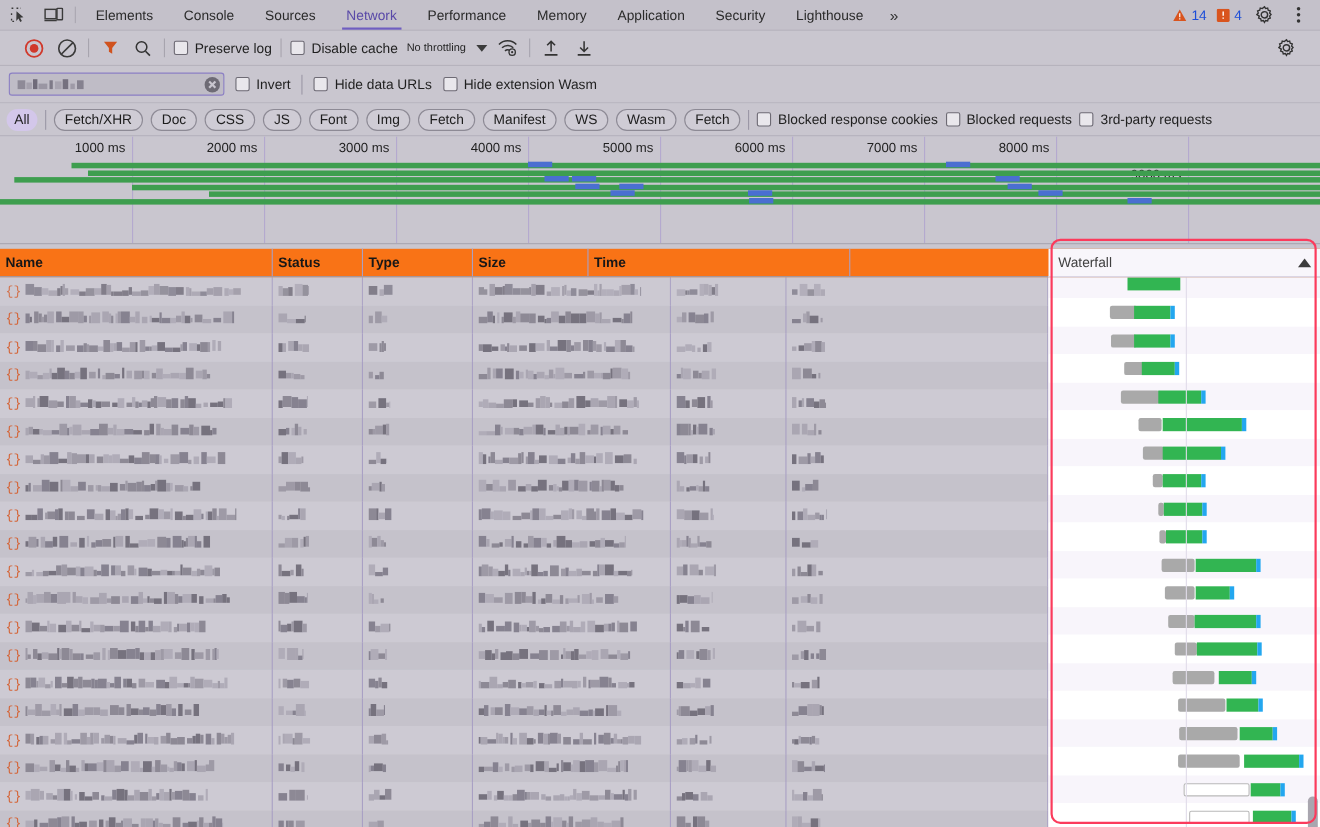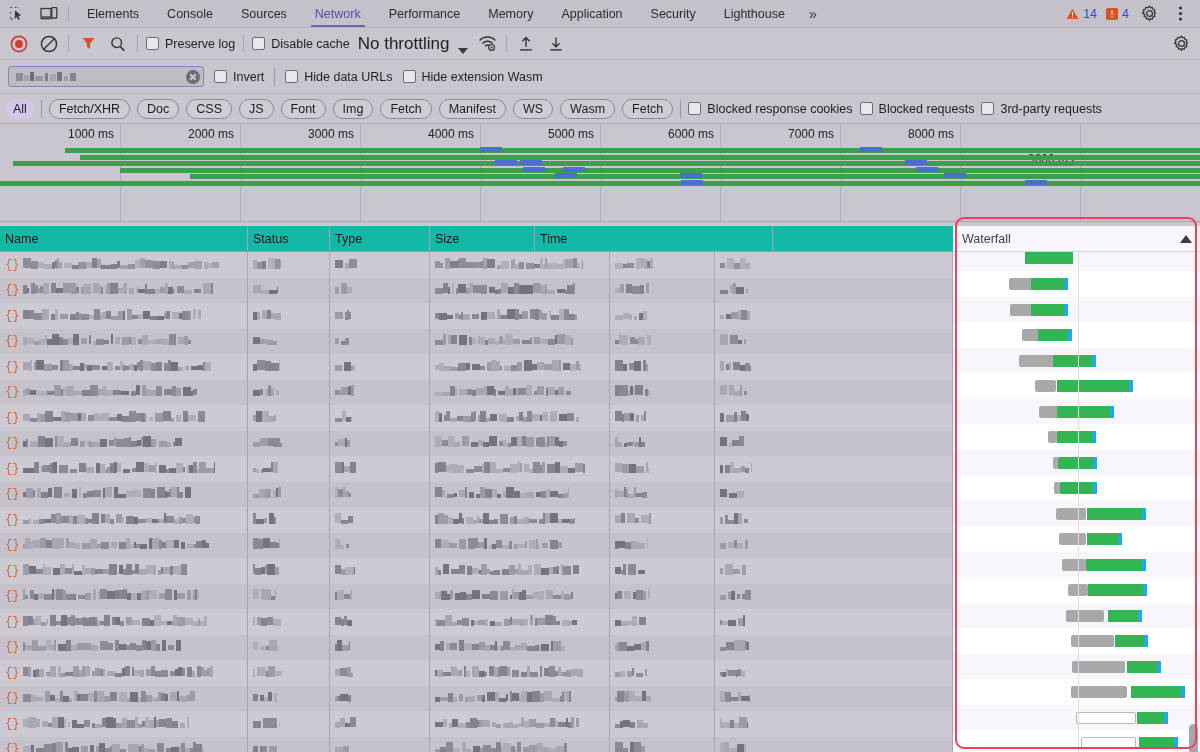--- a/index.html
+++ b/index.html
@@ -34,31 +34,31 @@
   }
   .tab.more { padding: 0 10px; font-size: 14px; color: #333; }
   .tb-right { display: flex; align-items: center; gap: 9px; padding-right: 9px; }
   .badge { display: flex; align-items: center; gap: 4px; font-size: 12.5px; color: #1d4ed8; }
   .badge svg { display: block; }
 
   
   .toolbar {
     height: 32px; display: flex; align-items: center;
     background: #c9c6cf; border-bottom: 1px solid #b6b3bd;
-    padding: 0 8px; gap: 8px;
+    padding: 0 20px; gap: 8px;
   }
   .tool-sep { width: 1px; height: 17px; background: #a7a4ae; }
   .ibtn { width: 22px; height: 22px; display: flex; align-items: center; justify-content: center; cursor: default; }
   .ibtn svg { display: block; }
   .chk { display: flex; align-items: center; gap: 6px; font-size: 12.5px; color: #1f1f1f; white-space: nowrap; }
   .box {
     width: 13px; height: 13px; border: 1px solid #6d6a74;
     border-radius: 2px; background: #e9e7ec;
   }
-  .throttle { display: flex; align-items: flex-end; gap: 9px; font-size: 17px; color: #1f1f1f; }
+  .throttle { display: flex; align-items: center; gap: 9px; font-size: 10px; color: #1f1f1f; }
   .caret-dn { width: 0; height: 0; border-left: 5px solid transparent; border-right: 5px solid transparent; border-top: 6px solid #3b3b3b; }
   .spacer { flex: 1; }
 
   
   .filterrow {
     height: 34px; display: flex; align-items: center;
     background: #c9c6cf; border-bottom: 1px solid #b6b3bd;
     padding: 0 8px; gap: 10px;
   }
   .searchbox {
@@ -96,21 +96,21 @@
   .ov-tick { position: absolute; top: 0; bottom: 0; width: 1px; background: #b4a9cf; }
   .ov-label { position: absolute; top: 3px; font-size: 12px; color: #1f1f1f; transform: translateX(-100%); padding-right: 6px; }
   .ov-bars { position: absolute; left: 0; right: 0; top: 24px; height: 48px; }
   .ov-line { position: absolute; height: 5px; background: #3e9e4f; border-radius: 0; }
   .ov-blue { position: absolute; height: 5px; background: #4a6fd1; }
 
   
   .grid { position: absolute; left: 0; right: 0; top: 226px; bottom: 0; background: #c9c6cf; overflow: hidden; }
   .ghead {
     display: flex; height: 26px; align-items: stretch;
-    background: #14b8a6; border-bottom: 1px solid #9e9ba8; position: relative; z-index: 3;
+    background: #f97316; border-bottom: 1px solid #9e9ba8; position: relative; z-index: 3; font-weight: bold;
   }
   .gh {
     display: flex; align-items: center; padding-left: 5px;
     font-size: 12.5px; color: #171717; border-right: 1px solid #a9a0c4;
     flex: none; overflow: hidden;
   }
   .rows { position: absolute; left: 0; right: 0; top: 26px; bottom: 0; }
   .row { display: flex; height: 25.5px; align-items: stretch; }
   .row.odd  { background: #cdcad3; }
   .row.even { background: #c5c2cb; }

